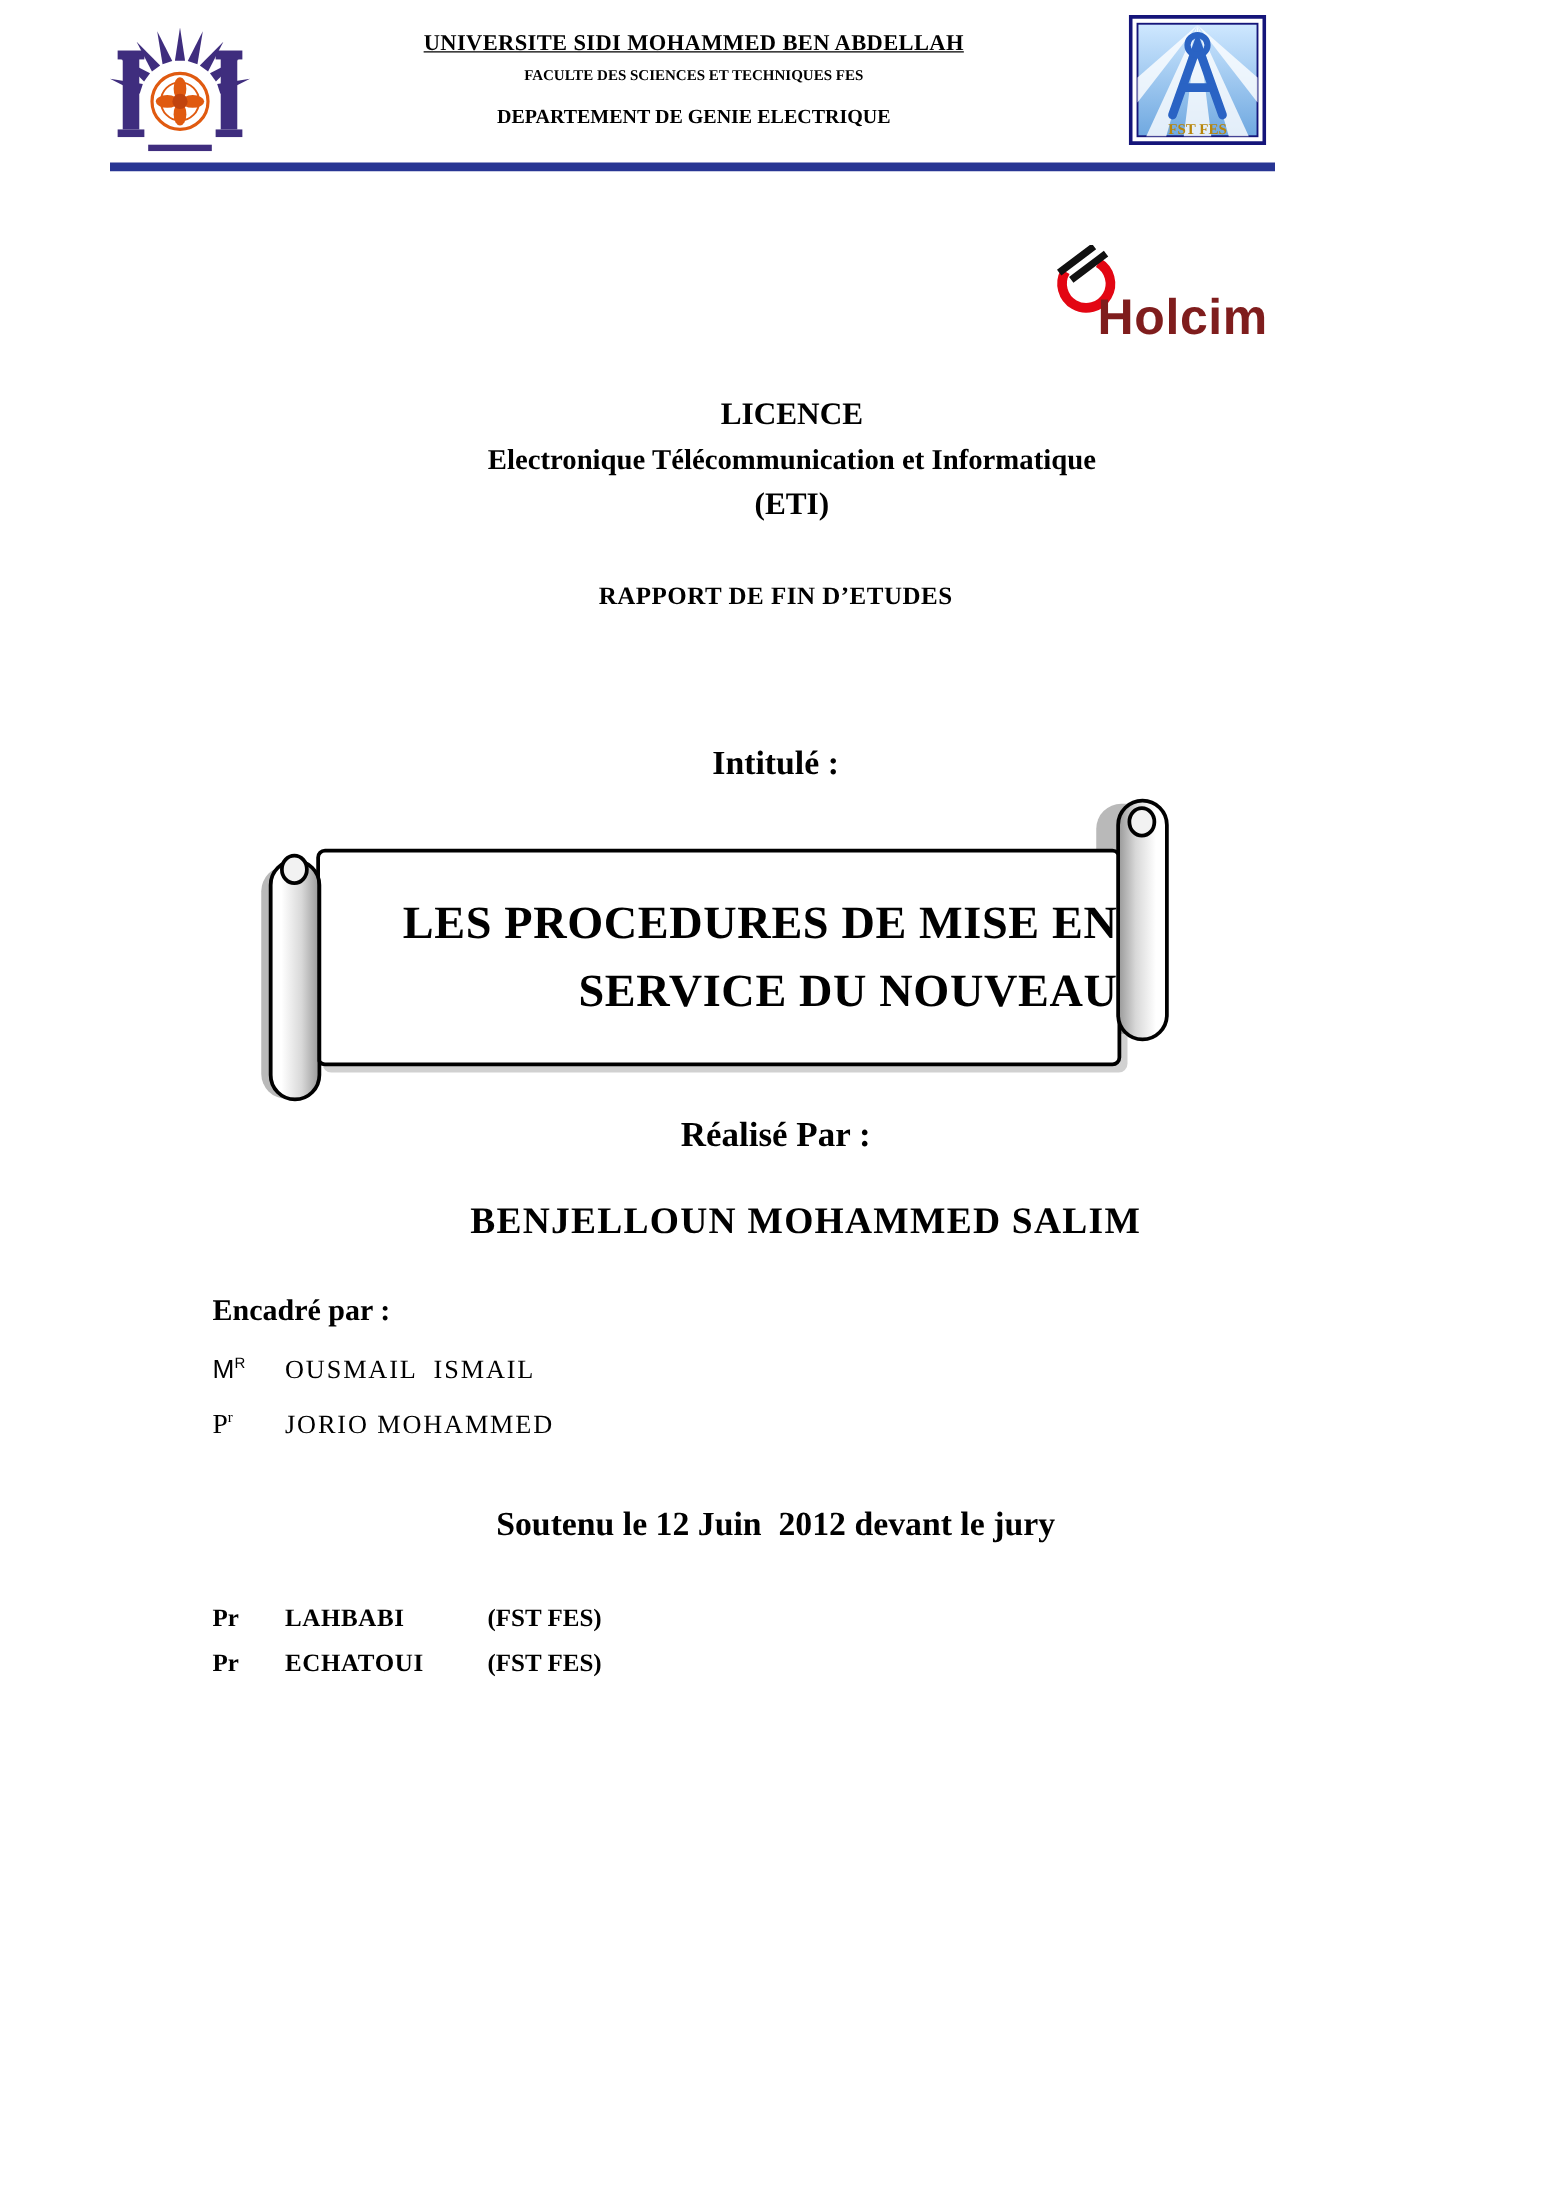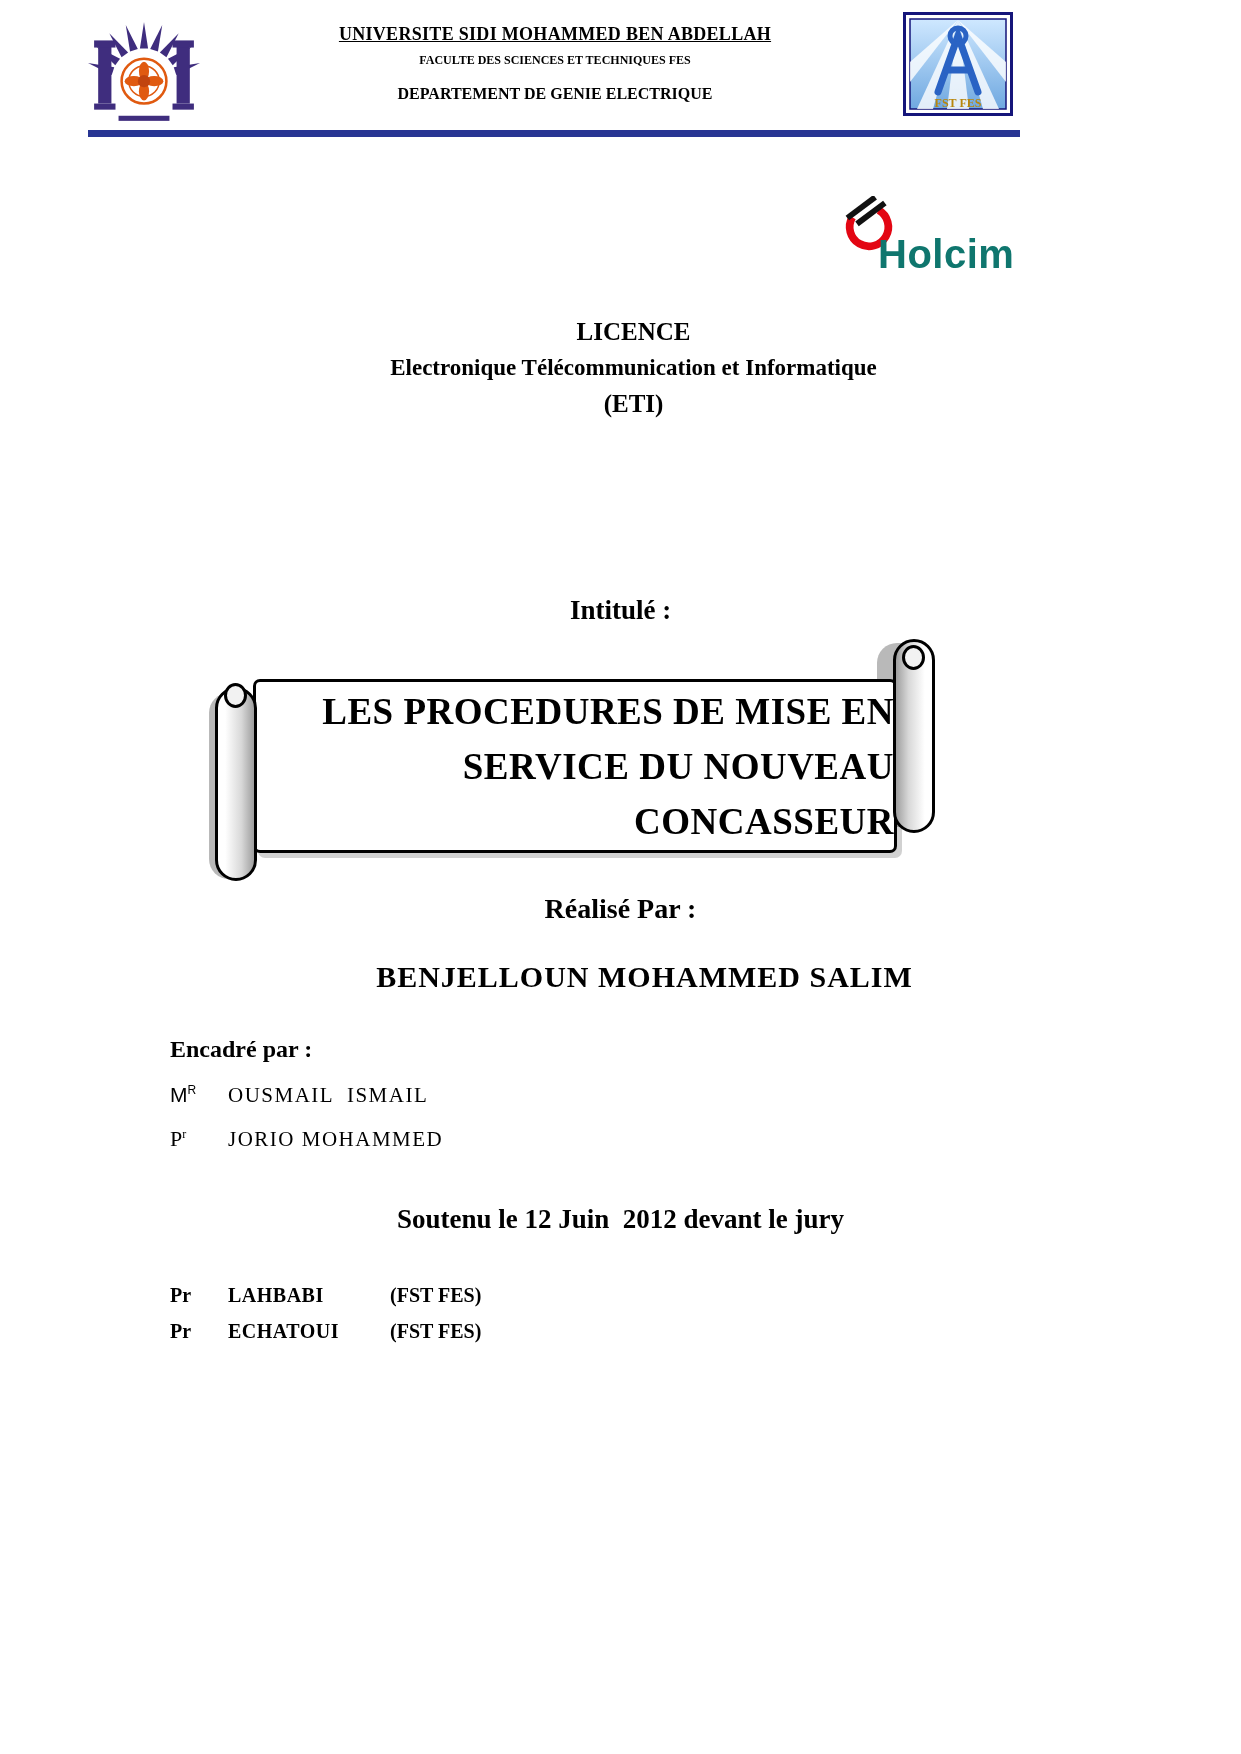--- a/index.html
+++ b/index.html
@@ -185,39 +185,39 @@
   <div class="holcim">
     <div class="holcim-icon">
       <svg viewBox="0 0 60 60" width="58" height="58" aria-hidden="true">
         <path d="M 40 14.7 A 20 20 0 1 1 12.7 22" fill="none" stroke="#e30613" stroke-width="8"></path>
         <g stroke="#111111" stroke-width="6" stroke-linecap="square">
           <line x1="10" y1="21" x2="34" y2="3"></line>
           <line x1="20" y1="27" x2="44" y2="9"></line>
         </g>
       </svg>
     </div>
-    <div class="holcim-word" style="color:#0f766e">Holcim</div>
+    <div class="holcim-word" style="color:#7f1d1d">Holcim</div>
   </div>
 
   <div class="program">
     <div class="program-degree">LICENCE</div>
     <div class="program-name">Electronique Télécommunication et Informatique</div>
     <div class="program-abbr">(ETI)</div>
   </div>
 
+  <div class="report-type">RAPPORT DE FIN D’ETUDES</div>
 
   <div class="intitule">Intitulé :</div>
 
   <div class="scroll">
     <div class="scroll-shadow-right"></div>
     <div class="scroll-shadow-left"></div>
     <div class="scroll-body">
       <div class="title-line">LES PROCEDURES DE MISE EN</div>
       <div class="title-line">SERVICE DU NOUVEAU</div>
-      <div class="title-line">CONCASSEUR</div>
     </div>
     <div class="scroll-roll-left"></div>
     <div class="scroll-curl-left"></div>
     <div class="scroll-roll-right"></div>
     <div class="scroll-curl-right"></div>
   </div>
 
   <div class="realise">Réalisé Par :</div>
   <div class="author">BENJELLOUN MOHAMMED SALIM</div>
 

